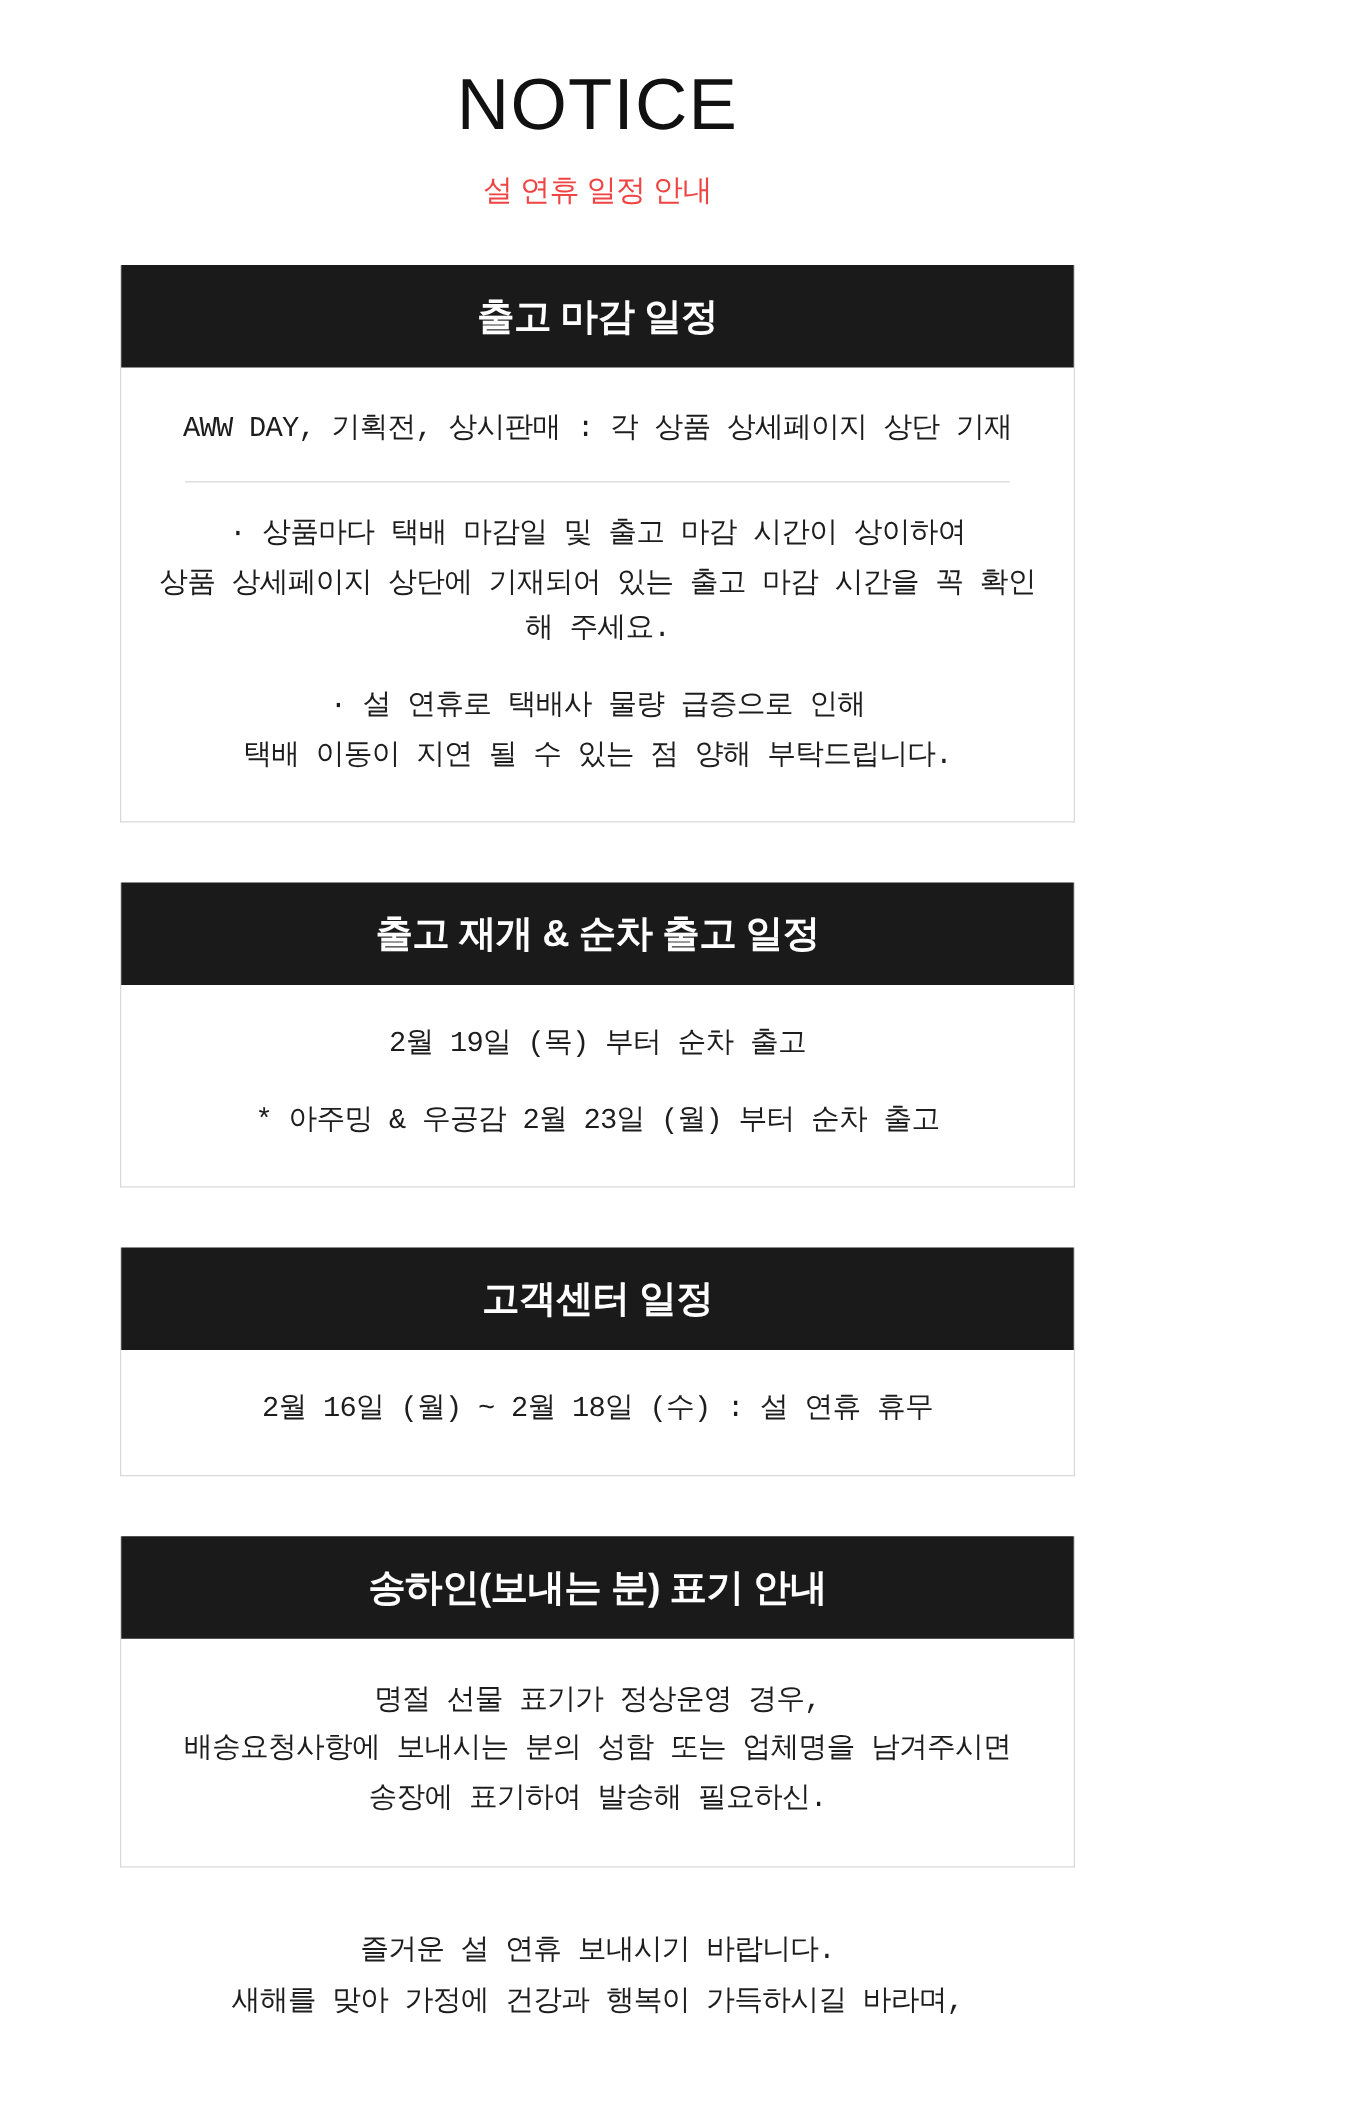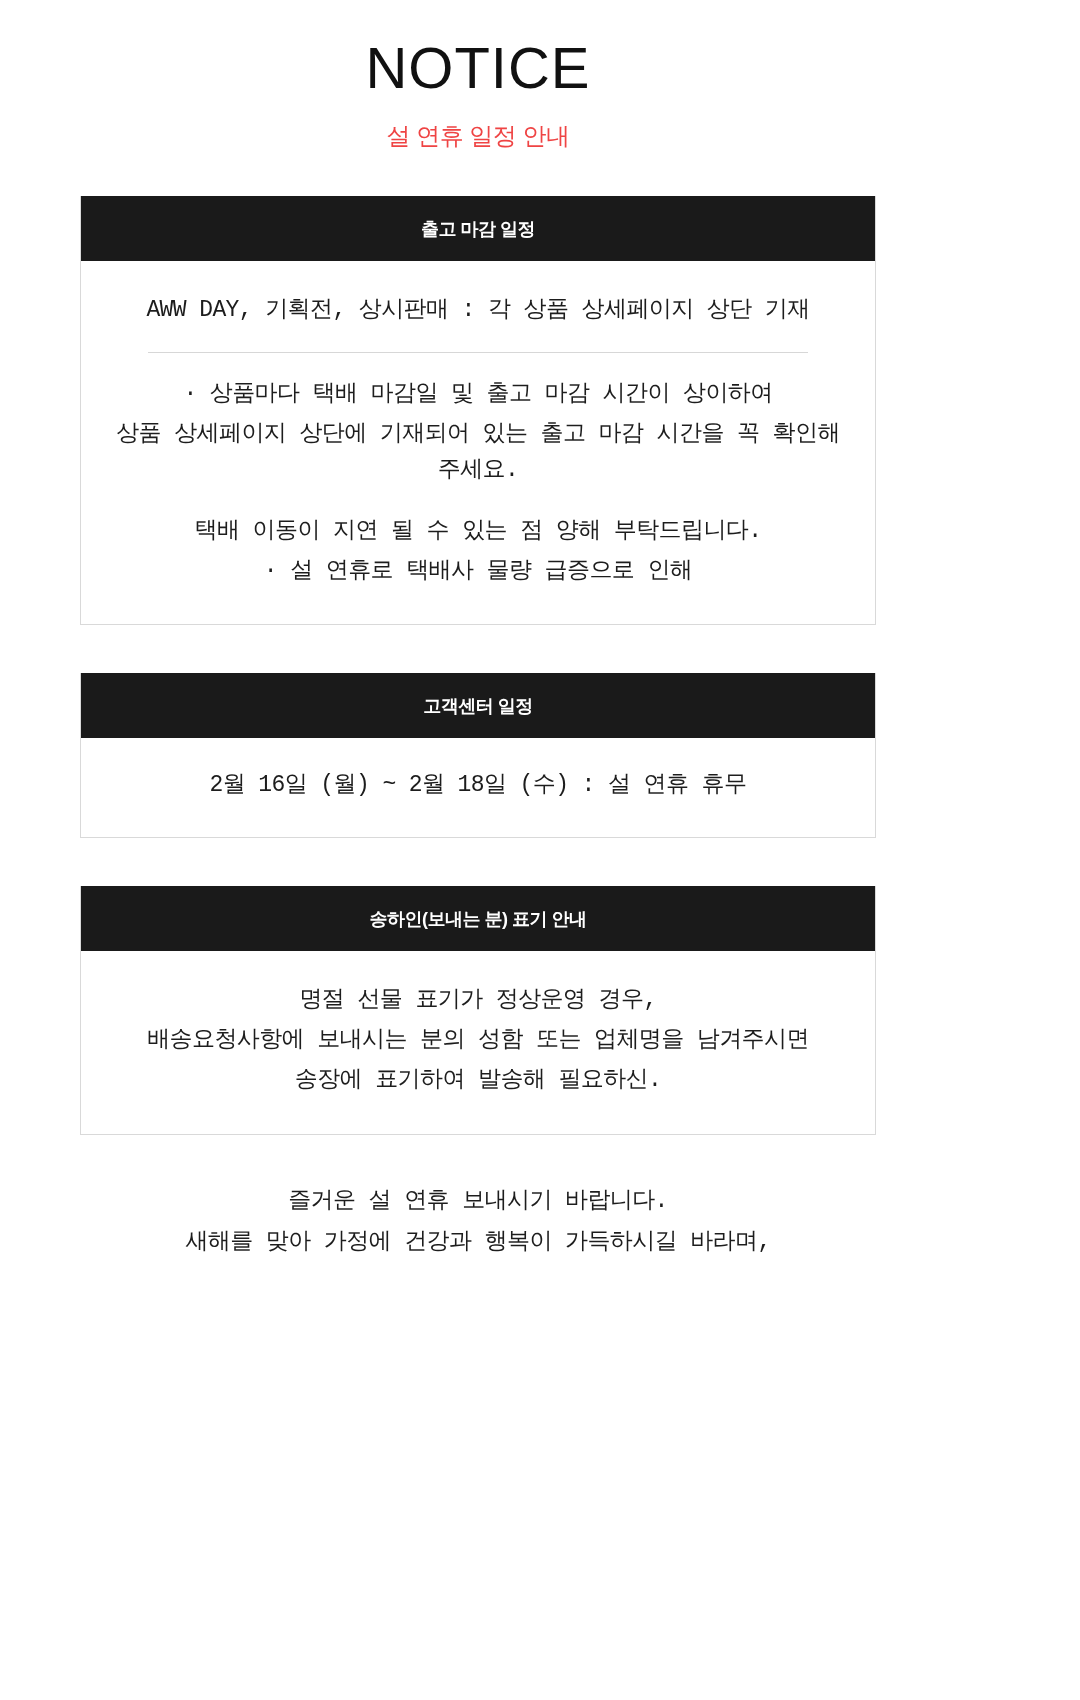--- a/index.html
+++ b/index.html
@@ -12,21 +12,21 @@
     background: #ffffff;
     font-family: "Liberation Sans", "DejaVu Sans", sans-serif;
     color: #1a1a1a;
     -webkit-font-smoothing: antialiased;
   }
   .page {
     width: 956px;
     height: 1700px;
     position: relative;
     box-sizing: border-box;
-    padding: 0;
+    padding: 16px;
   }
 
   
   .header {
     text-align: center;
     padding-top: 36px;
   }
   .header-title {
     font-size: 58px;
     font-weight: 400;
@@ -52,21 +52,21 @@
   .section {
     border: 1px solid #d9d9d9;
     border-top: none;
     margin-bottom: 48px;
     background: #ffffff;
   }
   .section-header {
     background: #1a1a1a;
     color: #ffffff;
     text-align: center;
-    font-size: 18px;
+    font-size: 30px;
     font-weight: 700;
     letter-spacing: -0.5px;
     padding: 21px 10px 20px;
     box-sizing: border-box;
   }
   .section-body {
     padding: 30px 24px 32px;
     text-align: center;
     box-sizing: border-box;
   }
@@ -129,26 +129,37 @@
     <div class="section sec1">
       <div class="section-header">출고 마감 일정</div>
       <div class="section-body">
         <p class="line">AWW DAY, 기획전, 상시판매 : 각 상품 상세페이지 상단 기재</p>
         <div class="divider"></div>
         <div class="para">
           <p class="line">· 상품마다 택배 마감일 및 출고 마감 시간이 상이하여</p>
           <p class="line">상품 상세페이지 상단에 기재되어 있는 출고 마감 시간을 꼭 확인해 주세요.</p>
         </div>
         <div class="para">
+          <p class="line">· 설 연휴로 택배사 물량 급증으로 인해</p>
           <p class="line">택배 이동이 지연 될 수 있는 점 양해 부탁드립니다.</p>
-          <p class="line">· 설 연휴로 택배사 물량 급증으로 인해</p>
         </div>
       </div>
     </div>
 
+    <div class="section sec2">
+      <div class="section-header">출고 재개 &amp; 순차 출고 일정</div>
+      <div class="section-body">
+        <div class="para">
+          <p class="line">2월 19일 (목) 부터 순차 출고</p>
+        </div>
+        <div class="para gap-sm">
+          <p class="line">* 아주밍 &amp; 우공감 2월 23일 (월) 부터 순차 출고</p>
+        </div>
+      </div>
+    </div>
 
     <div class="section sec3">
       <div class="section-header">고객센터 일정</div>
       <div class="section-body">
         <div class="para">
           <p class="line">2월 16일 (월) ~ 2월 18일 (수) : 설 연휴 휴무</p>
         </div>
       </div>
     </div>
 

